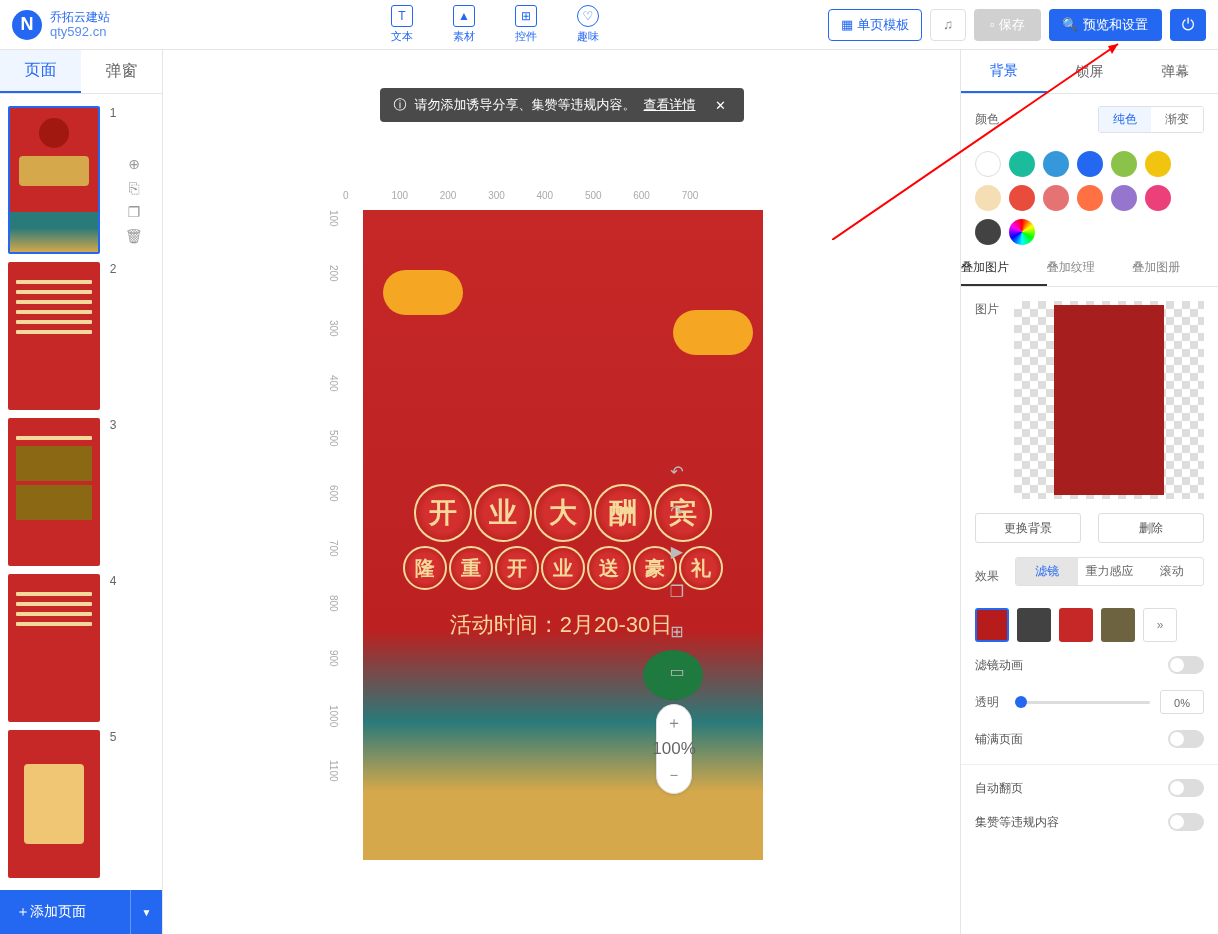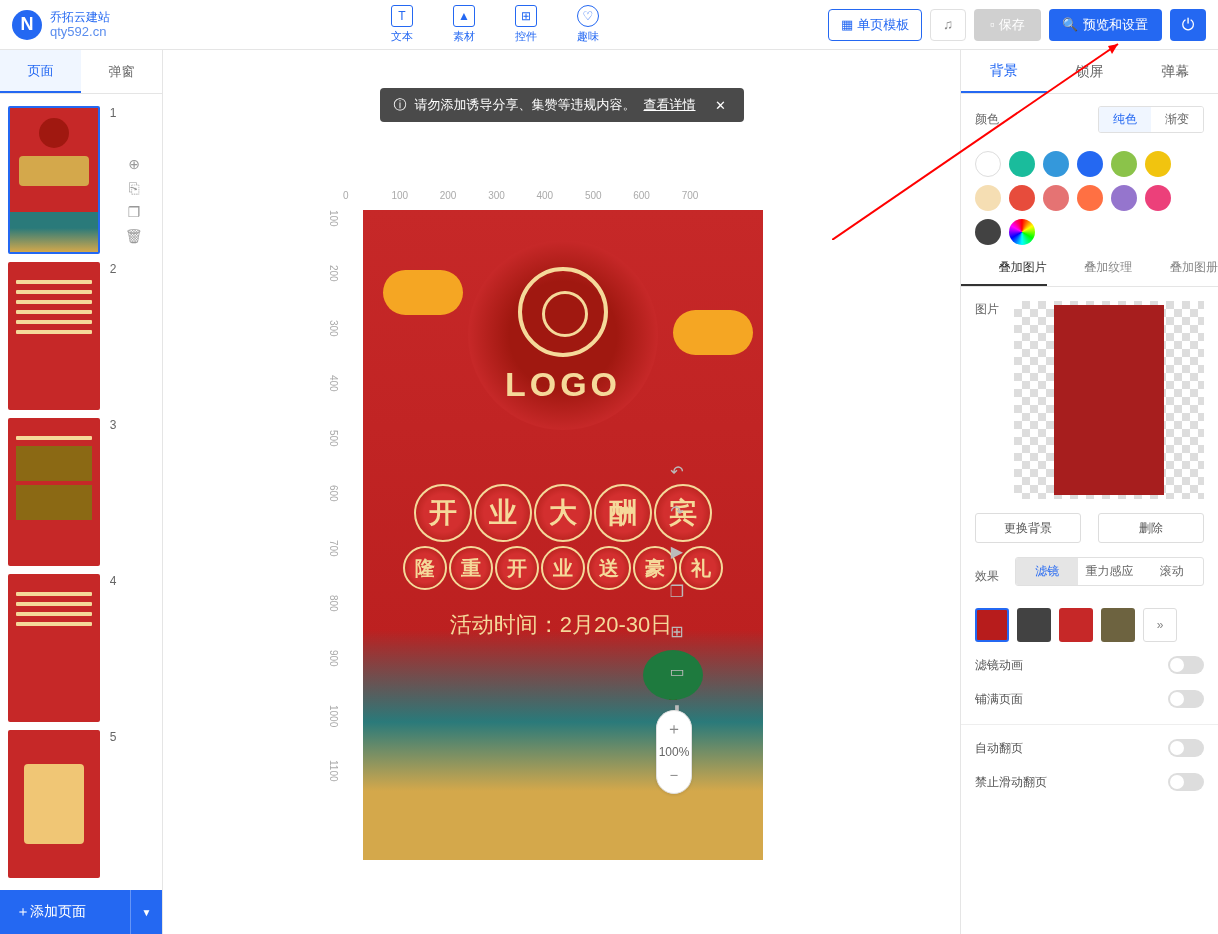--- a/index.html
+++ b/index.html
@@ -17,21 +17,21 @@
 .header-right { display: flex; gap: 8px; align-items: center; }
 .btn-outline { height: 32px; padding: 0 12px; border: 1px solid #2468f2; border-radius: 4px; background: #fff; color: #2468f2; font-size: 13px; display: flex; align-items: center; gap: 4px; cursor: pointer; }
 .btn-icon-only { width: 36px; height: 32px; border: 1px solid #e0e0e0; border-radius: 4px; background: #fff; display: flex; align-items: center; justify-content: center; cursor: pointer; color: #888; }
 .btn-disabled { height: 32px; padding: 0 16px; border: none; border-radius: 4px; background: #d0d0d0; color: #fff; font-size: 13px; display: flex; align-items: center; gap: 4px; }
 .btn-primary { height: 32px; padding: 0 14px; border: none; border-radius: 4px; background: #2468f2; color: #fff; font-size: 13px; display: flex; align-items: center; gap: 4px; cursor: pointer; }
 .btn-power { width: 36px; height: 32px; background: #2468f2; border-radius: 4px; display: flex; align-items: center; justify-content: center; color: #fff; cursor: pointer; }
 
 
 .left-panel { position: absolute; left: 0; top: 50px; width: 163px; height: 884px; background: #fff; border-right: 1px solid #e5e5e5; display: flex; flex-direction: column; }
 .left-tabs { height: 44px; display: flex; border-bottom: 1px solid #e5e5e5; }
-.left-tab { flex: 1; display: flex; align-items: center; justify-content: center; font-size: 13px; color: #666; cursor: pointer; }
+.left-tab { flex: 1; display: flex; align-items: center; justify-content: center; font-size: 16px; color: #666; cursor: pointer; }
 .left-tab.active { color: #2468f2; border-bottom: 2px solid #2468f2; background: #f0f6ff; }
 .thumbs { flex: 1; overflow-y: auto; padding: 8px 0; }
 .thumb-row { display: flex; align-items: flex-start; padding: 4px 8px; gap: 6px; }
 .thumb { width: 92px; height: 148px; background: #c62828; border-radius: 2px; border: 2px solid transparent; cursor: pointer; position: relative; overflow: hidden; }
 .thumb.active { border-color: #2468f2; }
 .thumb-num { width: 14px; font-size: 12px; color: #666; text-align: center; }
 .thumb-tools { display: flex; flex-direction: column; gap: 8px; color: #999; font-size: 14px; padding-top: 50px; }
 .thumb-tools span { cursor: pointer; width: 16px; height: 16px; display: flex; align-items: center; justify-content: center; }
 .add-page-bar { height: 44px; background: #2468f2; color: #fff; display: flex; align-items: center; }
 .add-page-btn { flex: 1; padding-left: 16px; font-size: 14px; cursor: pointer; display: flex; align-items: center; }
@@ -62,39 +62,39 @@
 .canvas-wave { position: absolute; bottom: 0; left: 0; right: 0; height: 230px; background: linear-gradient(180deg, transparent 0%, #2a7a7a 40%, #d4a84b 70%); }
 .canvas-tree { position: absolute; right: 60px; bottom: 120px; width: 60px; height: 80px; }
 .canvas-tree .trunk { width: 8px; height: 40px; background: #6b3410; margin: 0 auto; }
 .canvas-tree .crown { width: 60px; height: 50px; background: #1e7a3e; border-radius: 50%; position: absolute; top: -10px; }
 
 
 .side-tools { position: absolute; right: 268px; top: 410px; width: 30px; display: flex; flex-direction: column; gap: 18px; align-items: center; }
 .side-tool { width: 22px; height: 22px; color: #bbb; cursor: pointer; display: flex; align-items: center; justify-content: center; font-size: 16px; }
 .zoom-ctrl { position: absolute; right: 268px; bottom: 140px; width: 36px; background: #fff; border: 1px solid #e0e0e0; border-radius: 18px; padding: 6px 0; display: flex; flex-direction: column; align-items: center; gap: 4px; box-shadow: 0 1px 3px rgba(0,0,0,0.1); }
 .zoom-btn { width: 24px; height: 24px; display: flex; align-items: center; justify-content: center; color: #888; cursor: pointer; font-size: 16px; }
-.zoom-val { font-size: 12px; color: #666; }
+.zoom-val { font-size: 17px; color: #666; }
 
 
 .right-panel { position: absolute; right: 0; top: 50px; width: 258px; height: 884px; background: #fff; border-left: 1px solid #e5e5e5; display: flex; flex-direction: column; overflow-y: auto; }
 .right-tabs { height: 44px; display: flex; border-bottom: 1px solid #e5e5e5; }
 .right-tab { flex: 1; display: flex; align-items: center; justify-content: center; font-size: 14px; color: #666; cursor: pointer; }
 .right-tab.active { color: #2468f2; border-bottom: 2px solid #2468f2; }
 .prop-section { padding: 12px 14px; }
 .prop-row { display: flex; align-items: center; margin-bottom: 12px; gap: 10px; }
 .prop-label { font-size: 12px; color: #666; width: 30px; }
 .seg-ctrl { display: flex; border: 1px solid #e0e0e0; border-radius: 3px; overflow: hidden; }
 .seg-btn { padding: 4px 14px; font-size: 12px; color: #666; cursor: pointer; background: #fff; }
 .seg-btn.active { background: #f0f6ff; color: #2468f2; }
 .color-swatches { display: flex; flex-wrap: wrap; gap: 8px; padding: 6px 0; }
 .swatch { width: 26px; height: 26px; border-radius: 50%; cursor: pointer; }
 .swatch.white { border: 1px solid #ddd; }
 .swatch.rainbow { background: conic-gradient(red, yellow, lime, cyan, blue, magenta, red); }
 .sub-tabs { display: flex; border-bottom: 1px solid #e5e5e5; margin: 0 -14px; }
-.sub-tab { flex: 1; padding: 8px 0; font-size: 12px; color: #888; text-align: right; cursor: pointer; }
+.sub-tab { flex: 1; padding: 8px 0; font-size: 12px; color: #888; text-align: left; cursor: pointer; }
 .sub-tab.active { color: #333; border-bottom: 2px solid #333; }
 .img-preview-area { display: flex; gap: 10px; padding: 14px 0 10px; align-items: flex-start; }
 .checker { width: 198px; height: 198px; background-image: linear-gradient(45deg,#ddd 25%,transparent 25%),linear-gradient(-45deg,#ddd 25%,transparent 25%),linear-gradient(45deg,transparent 75%,#ddd 75%),linear-gradient(-45deg,transparent 75%,#ddd 75%); background-size: 16px 16px; background-position: 0 0,0 8px,8px -8px,-8px 0; position: relative; }
 .checker-inner { position: absolute; left: 40px; top: 4px; right: 40px; bottom: 4px; background: #a71e1e; }
 .img-btns { display: flex; gap: 17px; padding: 4px 0 14px; }
 .img-btn { flex: 1; height: 30px; border: 1px solid #ddd; border-radius: 3px; background: #fff; font-size: 12px; color: #555; cursor: pointer; }
 .effect-tabs { display: flex; border: 1px solid #e0e0e0; border-radius: 3px; overflow: hidden; margin-bottom: 10px; }
 .effect-tab { flex: 1; padding: 5px 0; font-size: 12px; text-align: center; cursor: pointer; color: #666; }
 .effect-tab.active { color: #2468f2; background: #e5e5e5; }
 .filter-thumbs { display: flex; gap: 8px; margin-bottom: 14px; }
@@ -273,24 +273,20 @@
       <span>600</span>
       <span>700</span>
       <span>800</span>
       <span>900</span>
       <span>1000</span>
       <span>1100</span>
   </div>
   <div class="canvas">
     <div class="canvas-cloud l"></div>
     <div class="canvas-cloud r"></div>
-    <div class="canvas-logo">
-      <div class="canvas-logo-swirl"></div>
-      <div class="canvas-logo-text">LOGO</div>
-    </div>
     <div class="canvas-banner">
       <div class="banner-row">
         <div class="banner-circle">开</div>
           <div class="banner-circle">业</div>
           <div class="banner-circle">大</div>
           <div class="banner-circle">酬</div>
           <div class="banner-circle">宾</div>
       </div>
       <div class="banner-row">
         <div class="banner-circle sm">隆</div>
@@ -385,27 +381,34 @@
       <div class="filter-thumb" style="background:#c62828"></div>
       <div class="filter-thumb" style="background:#6d6340"></div>
       <div class="filter-more">
           <span>»</span>
         </div>
     </div>
     <div class="toggle-row">
       <span>滤镜动画</span>
       <div class="toggle"></div>
     </div>
+    <div class="slider-row">
+      <span class="prop-label">透明</span>
+      <div class="slider-track">
+          <div class="slider-handle"></div>
+        </div>
+      <div class="slider-val">0%</div>
+    </div>
     <div class="toggle-row">
       <span>铺满页面</span>
       <div class="toggle"></div>
     </div>
     <div class="divider"></div>
     <div class="toggle-row">
       <span>自动翻页</span>
       <div class="toggle"></div>
     </div>
     <div class="toggle-row">
-      <span>禁止滑动翻页</span>
+      <span>集赞等违规内容</span>
       <div class="toggle"></div>
     </div>
   </div>
 </div>
 
 </body></html>

